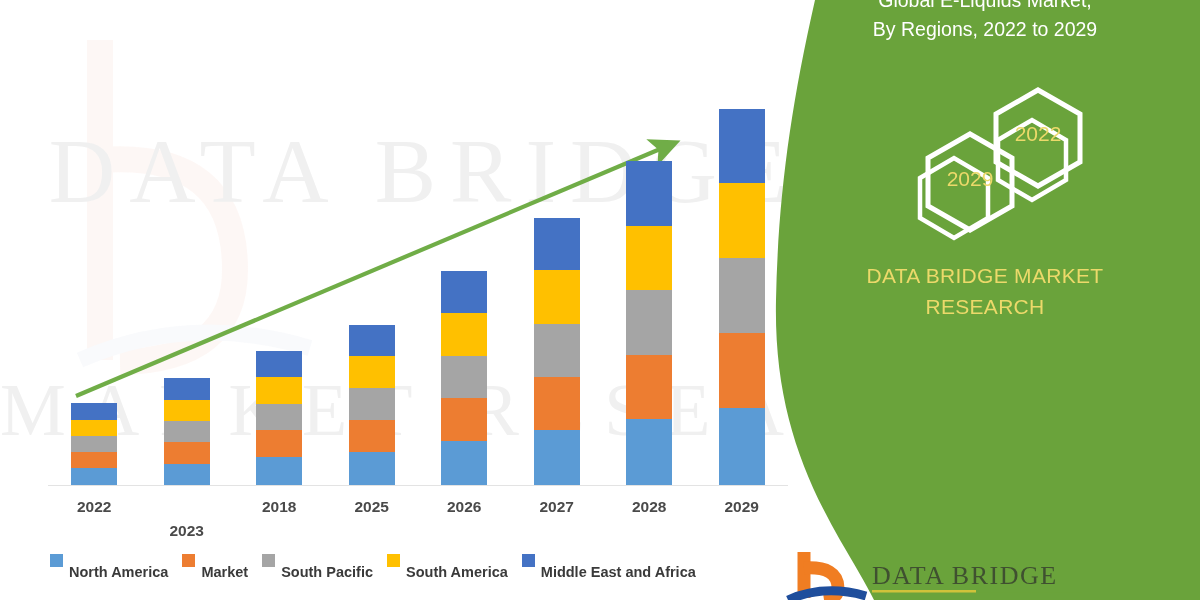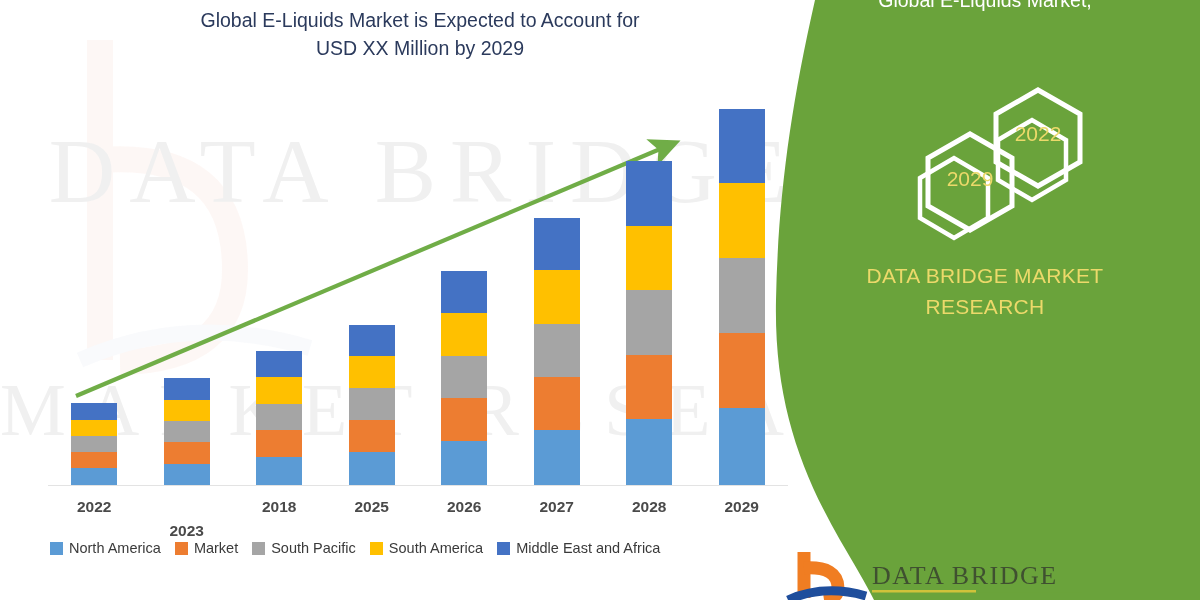--- a/index.html
+++ b/index.html
@@ -54,21 +54,21 @@
   
   .arrow{position:absolute;left:0;top:0;width:820px;height:600px;z-index:4;}
 
   
   .legend{
     position:absolute;left:50px;top:540px;z-index:6;
     display:flex;align-items:center;gap:14px;
   }
   .leg-item{display:flex;align-items:center;gap:6px;}
   .leg-swatch{width:13px;height:13px;display:block;}
-  .leg-text{color:#3a3a3a;font-size:14.5px;font-weight:normal;white-space:nowrap;}
+  .leg-text{color:#3a3a3a;font-size:14.5px;font-weight:bold;white-space:nowrap;margin-top:24px;}
 
   
   .green-panel{position:absolute;right:0;top:0;width:430px;height:600px;z-index:3;}
   .gp-svg{position:absolute;right:0;top:0;width:430px;height:600px;}
   .panel-title{
     position:absolute;left:40px;top:-14px;width:350px;text-align:center;
     color:#ffffff;font-size:19.5px;line-height:29px;z-index:4;
   }
   .hexes{position:absolute;left:0;top:0;width:430px;height:600px;z-index:4;}
   .brand{
@@ -85,24 +85,20 @@
   <div class="wm">
     <svg class="wm-mark" viewBox="0 0 260 360">
       <path d="M40 10 L40 330" stroke="#fbe9e3" stroke-width="26" fill="none"></path>
       <path d="M40 130 Q175 120 175 240 Q175 330 60 332" stroke="#fbe9e3" stroke-width="26" fill="none"></path>
       <path d="M20 330 Q130 282 250 318" stroke="#eef1f7" stroke-width="16" fill="none"></path>
     </svg>
     <div class="wm-line wm-l1">DATA BRIDGE</div>
     <div class="wm-line wm-l2">MARKET RESEARCH</div>
   </div>
 
-  <div class="chart-title">
-    <div>Global E-Liquids Market is Expected to Account for</div>
-    <div>USD XX Million by 2029</div>
-  </div>
 
   <svg class="arrow" viewBox="0 0 820 600">
     <defs>
       <marker id="ah" markerWidth="8" markerHeight="8" refX="5.2" refY="4" orient="auto">
         <path d="M0,0.6 L7.4,4 L0,7.4 L1.7,4 Z" fill="#70AD47"></path>
       </marker>
     </defs>
     <line id="arrow-line" x1="76" y1="396" x2="672" y2="144" stroke="#70AD47" stroke-width="4.2" marker-end="url(#ah)"></line>
   </svg>
 
@@ -201,20 +197,21 @@
       </div>
     </div>
 
   <div class="green-panel">
     <svg class="gp-svg" viewBox="0 0 430 600" preserveAspectRatio="none">
       <path d="M45,0 C20,110 8,200 6,300 C4,400 30,470 70,540 C84,564 96,584 104,600 L430,600 L430,0 Z" fill="#6AA33B"></path>
     </svg>
 
     <div class="panel-title">
       <div>Global E-Liquids Market,</div>
+      <div>By Regions, 2022 to 2029</div>
     </div>
 
     <svg class="hexes" viewBox="0 0 430 600">
       <g>
         <polygon points="228,140 262,120 296,140 296,180 262,200 228,180" fill="none" stroke="#ffffff" stroke-width="4.5" transform="translate(0,0) scale(1)"></polygon>
       </g>
       <g>
         <polygon points="150,178 184,158 218,178 218,218 184,238 150,218" fill="none" stroke="#ffffff" stroke-width="4.5"></polygon>
       </g>
     </svg>

